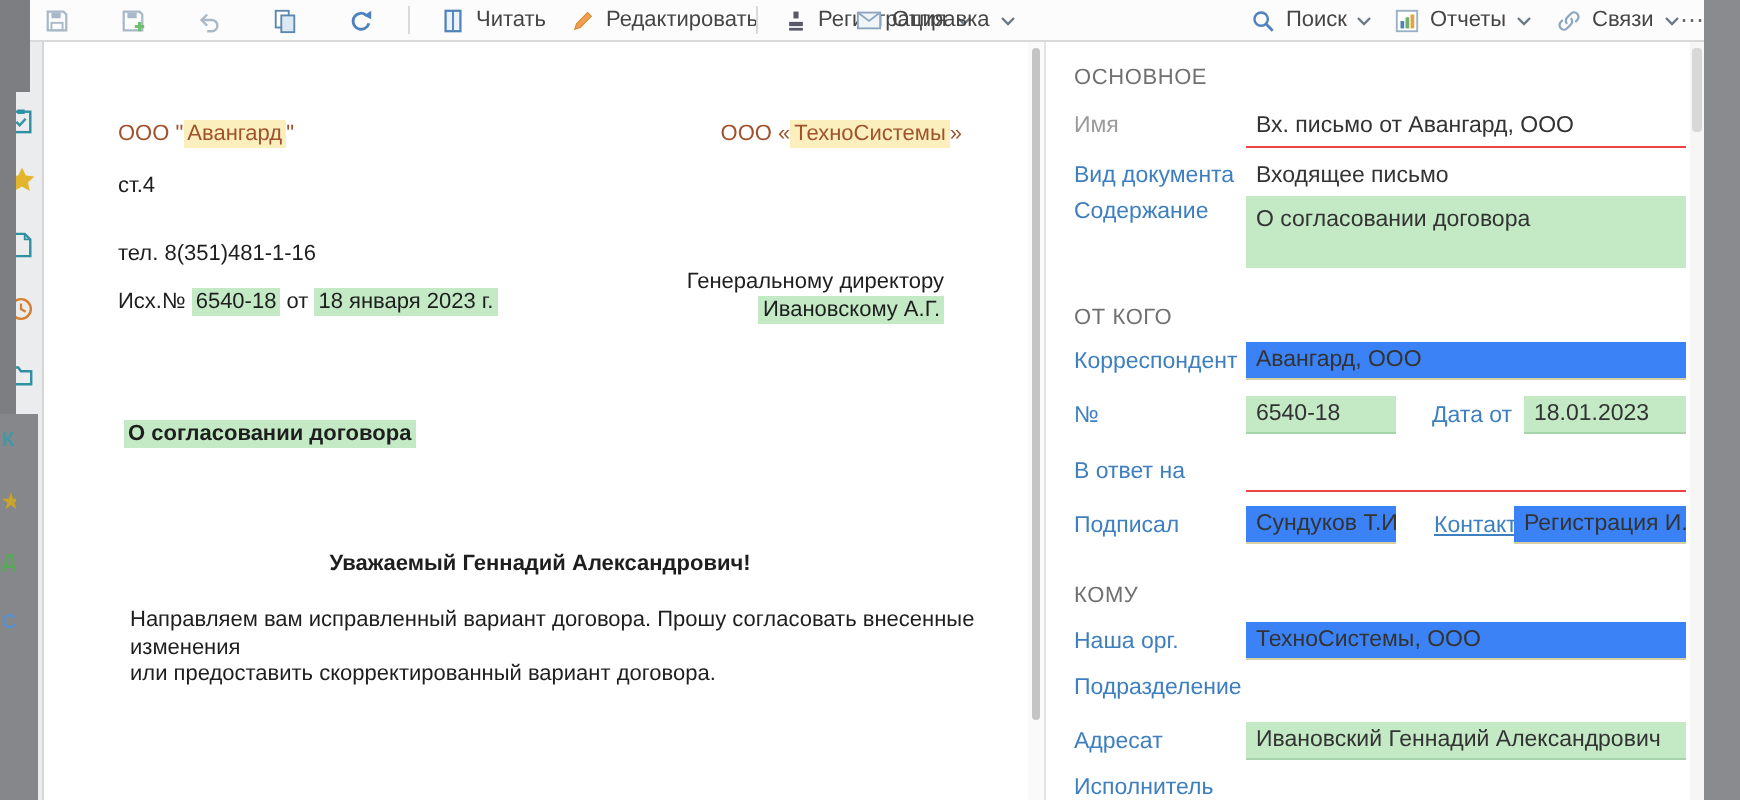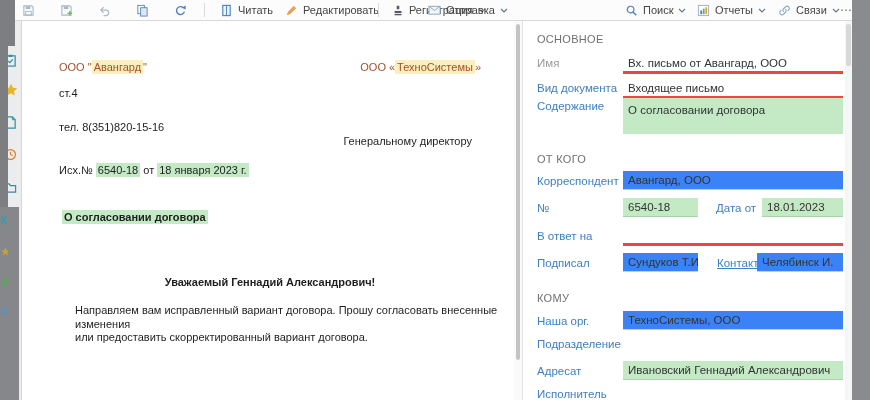--- a/index.html
+++ b/index.html
@@ -39,25 +39,25 @@
   
   .doc { position:absolute; left:22px; top:21px; width:492px; height:379px;
          background:#fff; font-size:11px; color:#1e1e1e; z-index:2; }
   .doc-row1 { position:absolute; left:37px; right:33px; top:40px; display:flex;
               justify-content:space-between; color:#a0522d; }
   .hl-y { background:#fbf0bd; padding:1px 2px; }
   .hl-g { background:#c3eac5; padding:1px 2px; }
   .doc-address { position:absolute; left:37px; top:66px; line-height:13px; }
   .doc-phone { position:absolute; left:37px; top:100px; }
   .doc-rightblock { position:absolute; right:42px; top:113px; text-align:right; line-height:14px; }
-  .doc-ref { position:absolute; left:37px; top:143px; }
+  .doc-ref { position:absolute; left:37px; top:124px; }
   .doc-subject { position:absolute; left:40px; top:190px; font-weight:bold; }
   .doc-salutation { position:absolute; left:37px; right:33px; top:255px;
                     text-align:center; font-weight:bold; }
-  .doc-body { position:absolute; left:53px; top:283px; line-height:13.5px; }
+  .doc-body { position:absolute; left:43px; top:283px; line-height:13.5px; }
 
   .doc-scroll { position:absolute; left:514px; top:21px; width:8px; height:379px;
                 background:#fafafa; z-index:3; }
   .doc-thumb { position:absolute; left:2px; top:3px; width:4px; height:336px;
                background:#c4c4c4; border-radius:2px; }
   .panel-divider { position:absolute; left:522px; top:21px; width:1px; height:379px;
                    background:#e4e4e4; z-index:3; }
 
   
   .panel { position:absolute; left:523px; top:21px; width:322px; height:379px;
@@ -65,21 +65,21 @@
   .sec { position:absolute; left:14px; color:#707070; font-size:11px; letter-spacing:.3px; }
   .sec-main{top:12px} .sec-from{top:132px} .sec-to{top:271px}
   .plabel { position:absolute; left:14px; color:#3e7fbf; white-space:nowrap; }
   .plabel.gray { color:#9a9a9a; }
   .l-name{top:36px} .l-type{top:61px} .l-content{top:79px} .l-corr{top:154px}
   .l-num{top:181px} .l-date{top:181px; left:193px;} .l-reply{top:209px}
   .l-signed{top:236px} .l-contact{top:236px; left:194px;text-decoration:underline;}
   .l-ourorg{top:294px} .l-dept{top:317px} .l-addr{top:344px} .l-exec{top:367px}
   .fld { position:absolute; left:100px; width:220px; height:20px; line-height:19px;
          color:#333; padding-left:5px; white-space:nowrap; overflow:hidden; }
-  .fld.underline { border-bottom:3px solid #ef4444; }
+  .fld.underline { border-bottom:1px solid #ef4444; }
   .fld.yellow { background:#3b82f6; height:19px; border-bottom:1px solid #d9cfa2; }
   .fld.green  { background:#c3eac5; height:19px; border-bottom:1px solid #a9d4ab; }
   .f-name{top:33px} .f-type{top:58px}
   .f-content{ top:77px; height:36px; line-height:14px; padding-top:5px;
               background:#c3eac5; border-bottom:none; }
   .f-corr{top:150px}
   .f-num{top:177px; width:75px;}
   .f-date{top:177px; left:239px; width:81px;}
   .f-reply{top:205px}
   .f-signed{top:232px; width:75px;}
@@ -268,23 +268,24 @@
 </div>
 
 <div class="doc">
   <div class="doc-row1">
     <span><span>ООО "</span><span class="hl-y">Авангард</span><span>"</span></span>
     <span><span>ООО «</span><span class="hl-y">ТехноСистемы</span><span>»</span></span>
   </div>
   <div class="doc-address">
     <div>ст.4</div>
   </div>
-  <div class="doc-phone">тел. 8(351)820-15-16</div>
+  <div class="doc-phone">тел. 8(351)481-1-16</div>
   <div class="doc-rightblock">
     <div>Генеральному директору</div>
+    <div><span class="hl-g">Ивановскому А.Г.</span></div>
   </div>
   <div class="doc-ref">
     <span>Исх.№ </span><span class="hl-g">6540-18</span><span> от </span><span class="hl-g">18 января 2023 г.</span>
   </div>
   <div class="doc-subject">
     <span class="hl-g">О согласовании договора</span>
   </div>
   <div class="doc-salutation">Уважаемый Геннадий Александрович!</div>
   <div class="doc-body">
     <div>Направляем вам исправленный вариант договора. Прошу согласовать внесенные изменения</div>
@@ -318,21 +319,21 @@
   <div class="fld green f-num">6540-18</div>
   <div class="plabel l-date">Дата от</div>
   <div class="fld green f-date">18.01.2023</div>
 
   <div class="plabel l-reply">В ответ на</div>
   <div class="fld underline f-reply"></div>
 
   <div class="plabel l-signed">Подписал</div>
   <div class="fld yellow f-signed">Сундуков Т.И.</div>
   <div class="plabel l-contact">Контакт</div>
-  <div class="fld yellow f-contact">Челябинск И.</div>
+  <div class="fld yellow f-contact">Регистрация И.</div>
 
   <div class="sec sec-to">КОМУ</div>
 
   <div class="plabel l-ourorg">Наша орг.</div>
   <div class="fld yellow f-ourorg">ТехноСистемы, ООО</div>
 
   <div class="plabel l-dept">Подразделение</div>
 
   <div class="plabel l-addr">Адресат</div>
   <div class="fld green f-addr">Ивановский Геннадий Александрович</div>

